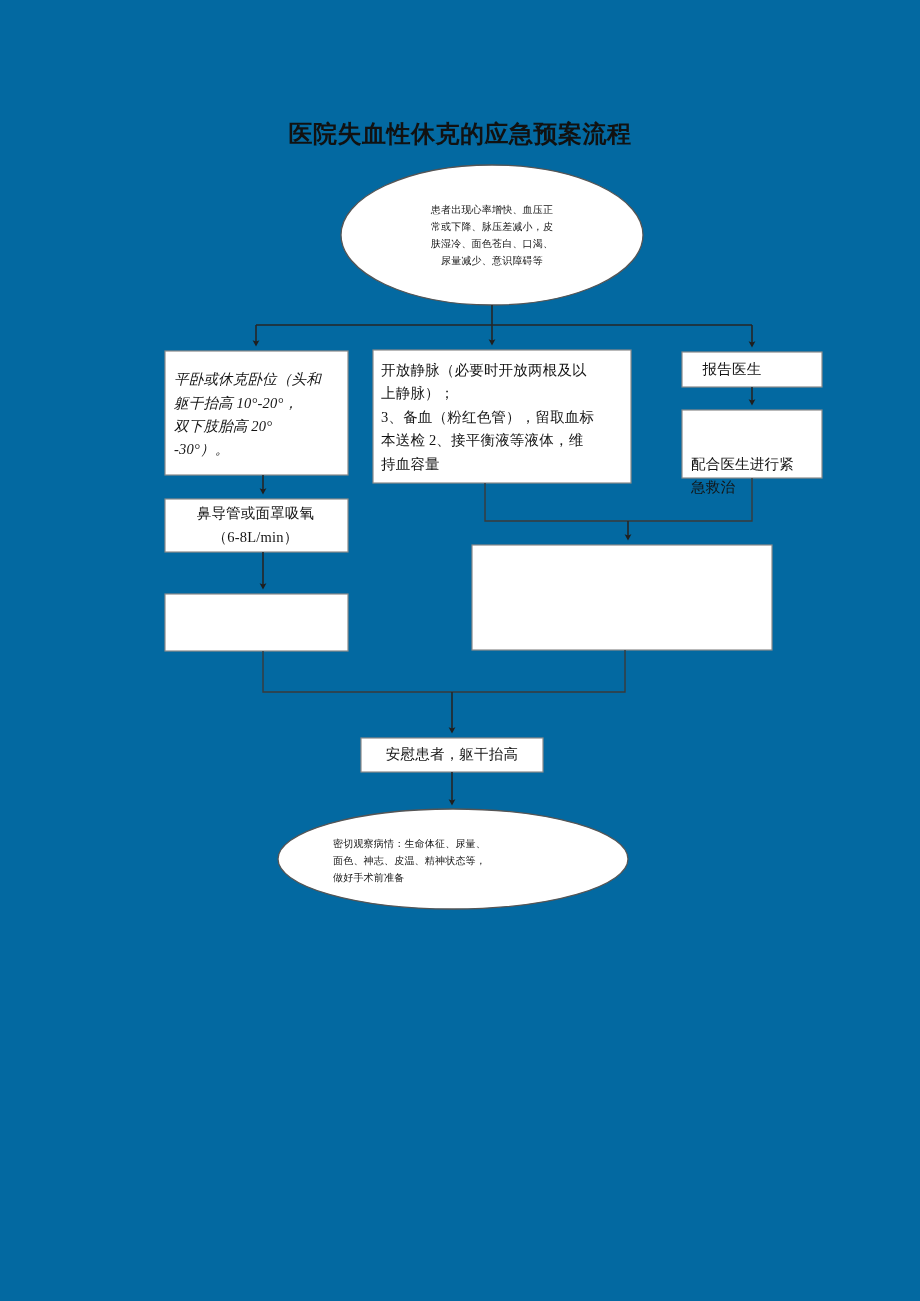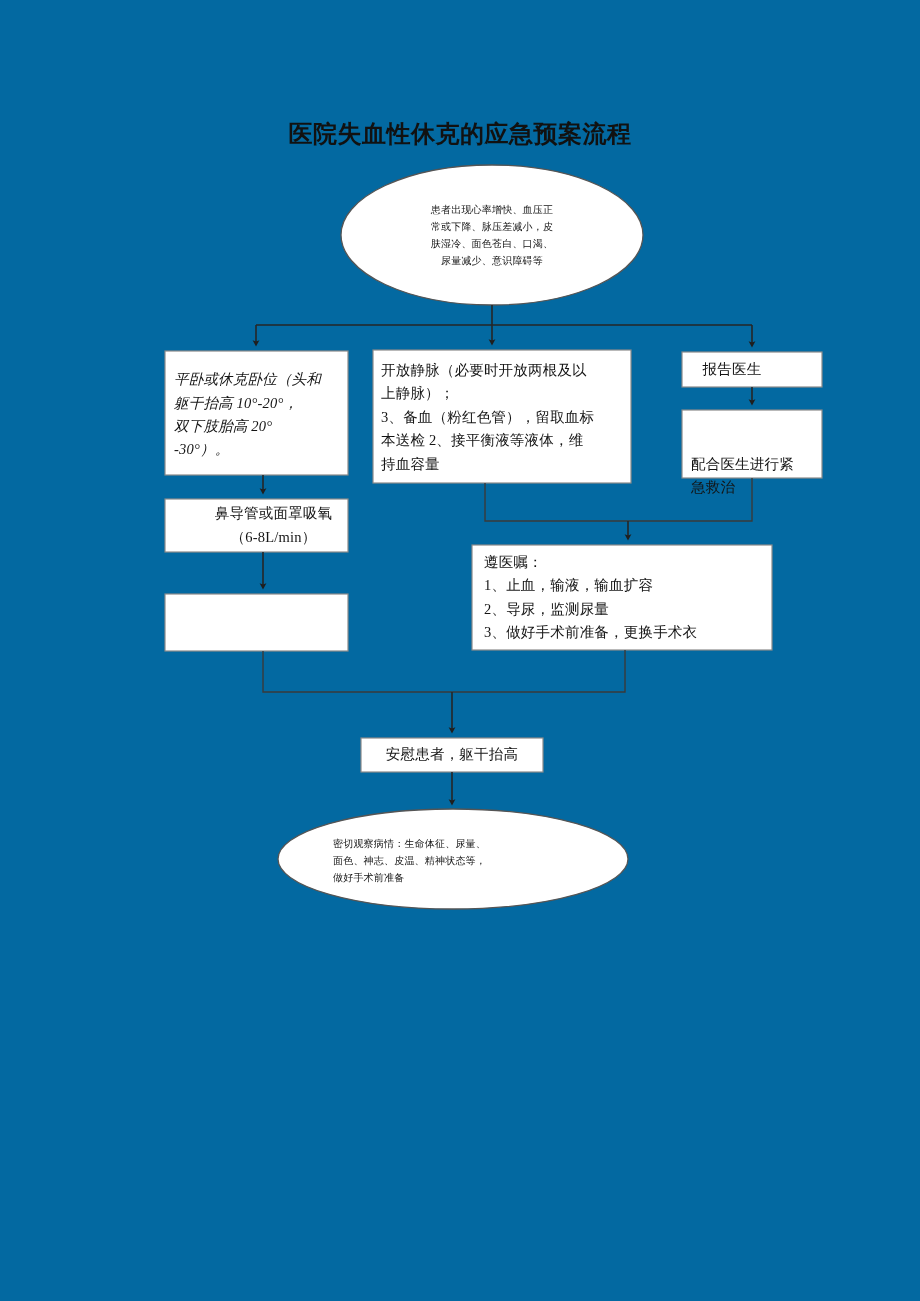--- a/index.html
+++ b/index.html
@@ -157,28 +157,24 @@
 上静脉）；
 3、备血（粉红色管），留取血标
 本送检 2、接平衡液等液体，维
 持血容量</div>
 
   <div class="node-text t-center vcent center" style="left:662px; top:352px; width:140px; height:35px;border-radius:10px;">报告医生</div>
 
   <div class="node-text t-left vcent left" style="left:691px; top:410px; width:126px; height:68px;margin-top:32px;">配合医生进行紧
 急救治</div>
 
-  <div class="node-text t-center vcent center" style="left:182px; top:499px; width:183px; height:53px;">鼻导管或面罩吸氧
+  <div class="node-text t-center vcent center" style="left:164px; top:499px; width:183px; height:53px;">鼻导管或面罩吸氧
 （6-8L/min）</div>
 
 
-  <div class="node-text t-left vcent left" style="left:484px; top:549px; width:284px; height:97px;">遵医嘱：
-1、止血，输液，输血扩容
-2、导尿，监测尿量
-3、做好手术前准备，更换手术衣</div>
 
   <div class="node-text t-center vcent center" style="left:361px; top:738px; width:182px; height:34px;">安慰患者，躯干抬高</div>
 
   <div class="node-text t-left vcent left ellipse-text" style="left:333px; top:823px; width:290px; height:74px;">密切观察病情：生命体征、尿量、
 面色、神志、皮温、精神状态等，
 做好手术前准备</div>
 
 </div>
 
 </body></html>

